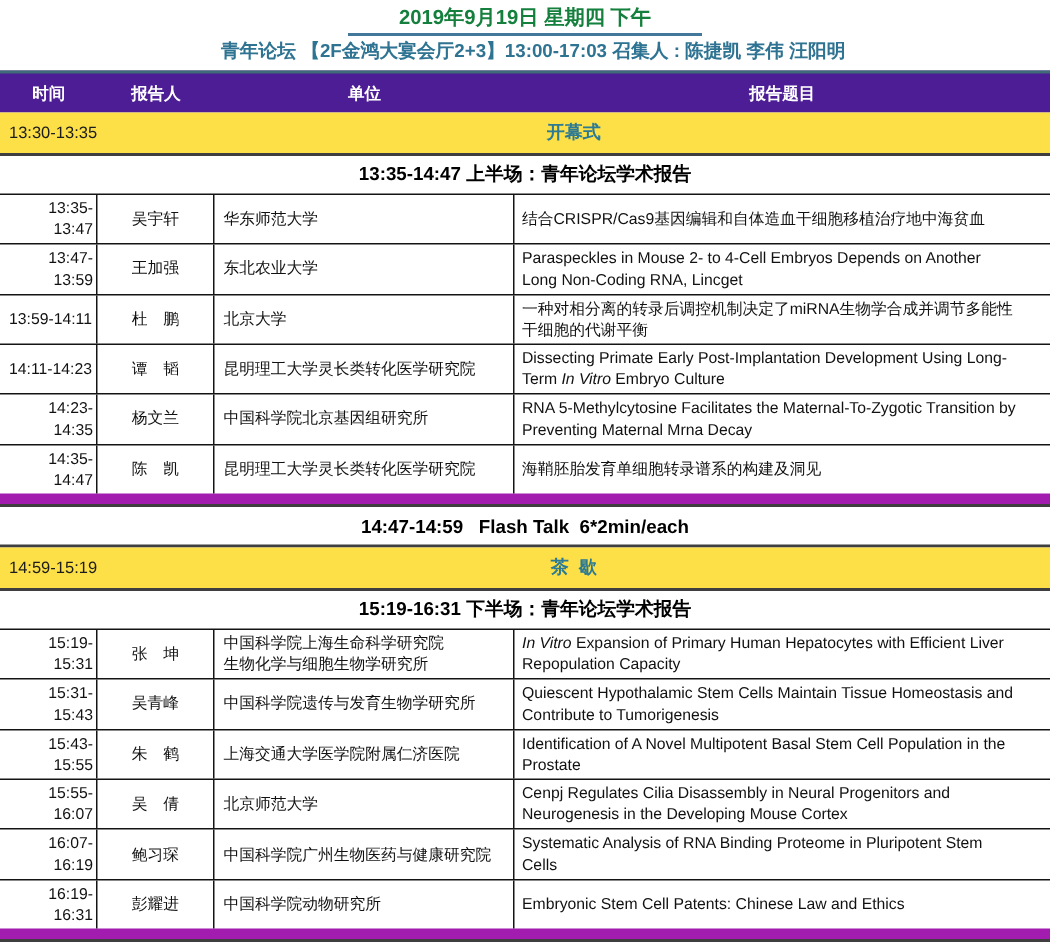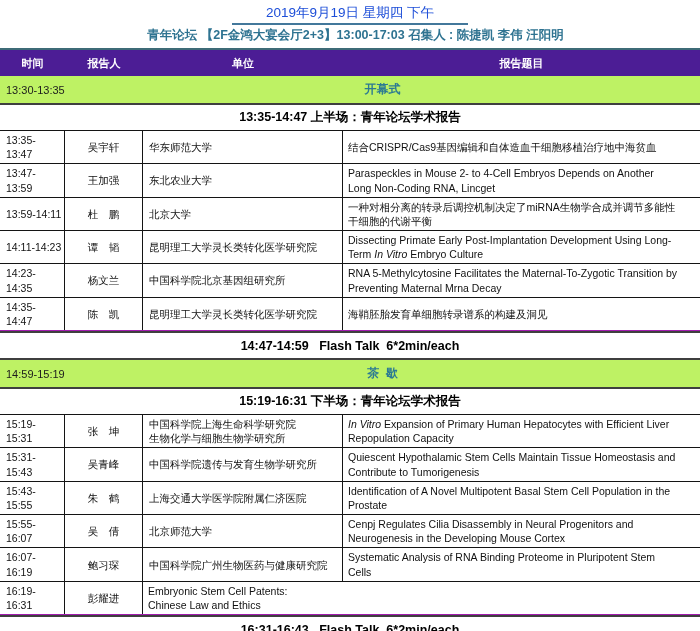--- a/index.html
+++ b/index.html
@@ -1,48 +1,48 @@
 <!DOCTYPE html>
 <html><head>
 <meta charset="utf-8">
 <style>
   html,body { margin:0; padding:0; background:#ffffff; }
   body { width:700px; font-family:"Liberation Sans","DejaVu Sans",sans-serif; color:#111; }
   .page { width:700px; overflow:hidden; }
 
   
   .doc-header { text-align:center; padding-top:3px; }
-  .date-title { display:inline-block; font-size:13.5px; font-weight:normal; color:#1d4ed8;
+  .date-title { display:inline-block; font-size:13.5px; font-weight:bold; color:#15803d;
                 border-bottom:2px solid #43789b; padding:0 34px 1px 34px; }
   .info-line { font-size:12.5px; font-weight:bold; color:#2e7391; margin-top:2px; white-space:pre;padding-left:11px; }
 
   
   .grid4 { display:grid; grid-template-columns:65px 78px 200px 1fr; }
 
   
   .thead { background:#4c1d95; color:#ffffff; font-size:11px; font-weight:bold;
            height:26px; margin-top:4px; border-top:2px solid #3e6b77; }
   .thead > div { display:flex; align-items:center; justify-content:center; }
 
   
-  .special-row { display:flex; background:#bef264; min-height:27px; align-items:center; font-size:11px; }
+  .special-row { display:flex; background:#fde047; min-height:27px; align-items:center; font-size:11px; }
   .special-row .sr-time { width:65px; flex:none; padding-left:6px; box-sizing:border-box; color:#1c1c1c; }
   .special-row .sr-label { flex:1; text-align:center; color:#2c7a93; font-weight:bold; font-size:12px; white-space:pre; }
 
   
   .section-row { min-height:25px; display:flex; align-items:center; justify-content:center;
                  color:#000000; font-weight:bold; font-size:12.5px; white-space:pre; }
 
   .divider { border-top:2px solid #3f3f3f; height:0; }
 
   
   .talk-row { border-top:1px solid #141414; font-size:10.5px; line-height:1.35; min-height:28px; }
-  .talks .talk-row:last-child { border-bottom:1px solid #a21caf; }
+  .talks .talk-row:last-child { border-bottom:7px solid #a21caf; }
   .talk-row > div { display:flex; align-items:center; box-sizing:border-box; }
-  .c-time { padding:2px 2px 2px 6px; border-right:1px solid #141414; }
+  .c-time { padding:2px 2px 2px 6px; border-right:1px solid #141414;text-align:right; }
   .c-speaker { justify-content:center; border-right:1px solid #141414; white-space:pre; padding:2px; }
   .c-aff { padding:2px 4px 2px 6px; border-right:1px solid #141414; white-space:pre-line; }
   .c-title { padding:2px 22px 2px 5px; }
   .c-title span { display:inline; }
 </style>
 </head>
 <body>
 
 <div class="page">
 
@@ -168,20 +168,21 @@
       <div class="c-time">16:07-16:19</div>
       <div class="c-speaker">鲍习琛</div>
       <div class="c-aff">中国科学院广州生物医药与健康研究院</div>
       <div class="c-title">
           <span><span>Systematic Analysis of RNA Binding Proteome in Pluripotent Stem Cells</span></span>
         </div>
     </div>
     <div class="talk-row grid4">
       <div class="c-time">16:19-16:31</div>
       <div class="c-speaker">彭耀进</div>
+      <div class="c-aff">中国科学院动物研究所</div>
       <div class="c-title">
           <span><span>Embryonic Stem Cell Patents: Chinese Law and Ethics</span></span>
         </div>
     </div>
   </div>
 
   <div class="divider"></div>
   <div class="section-row">16:31-16:43   Flash Talk  6*2min/each</div>
 
 </div>

